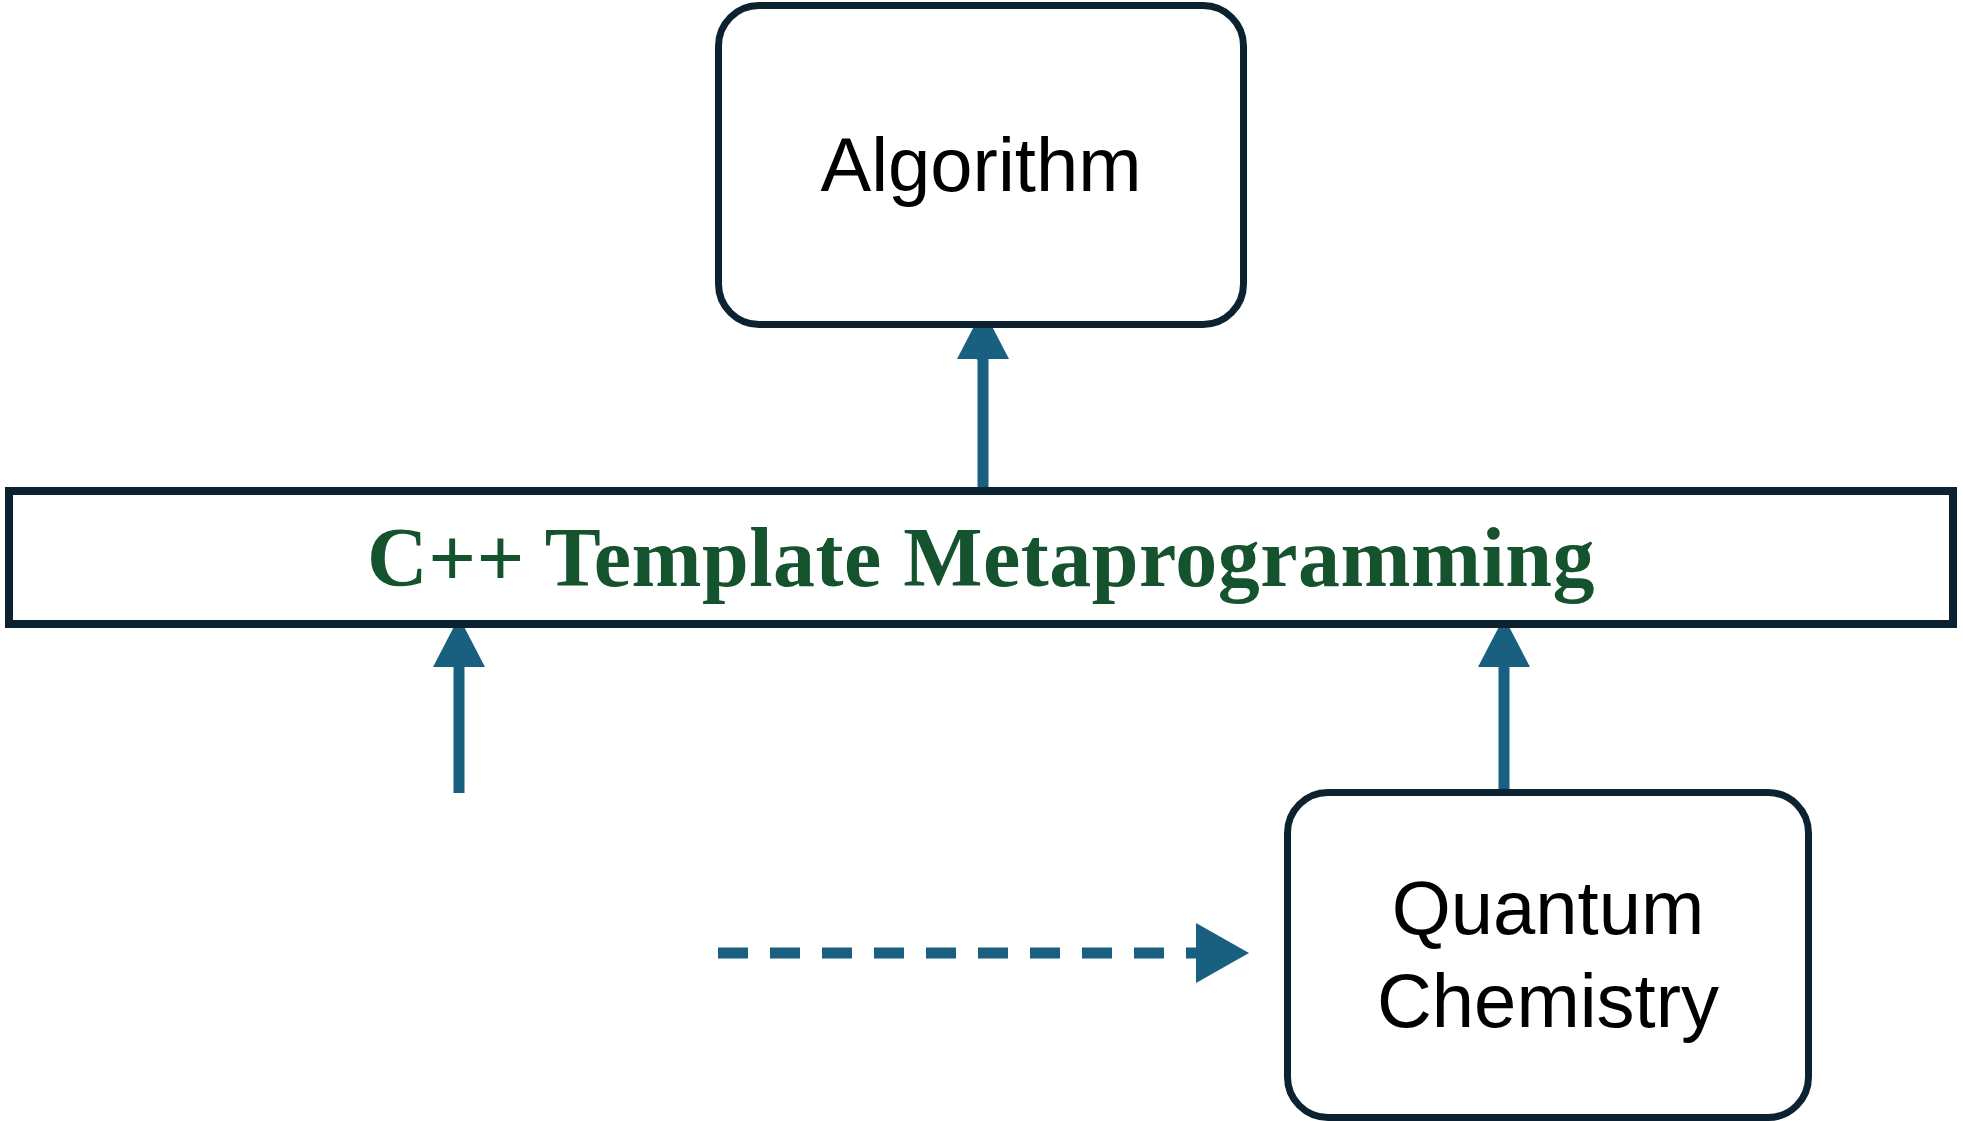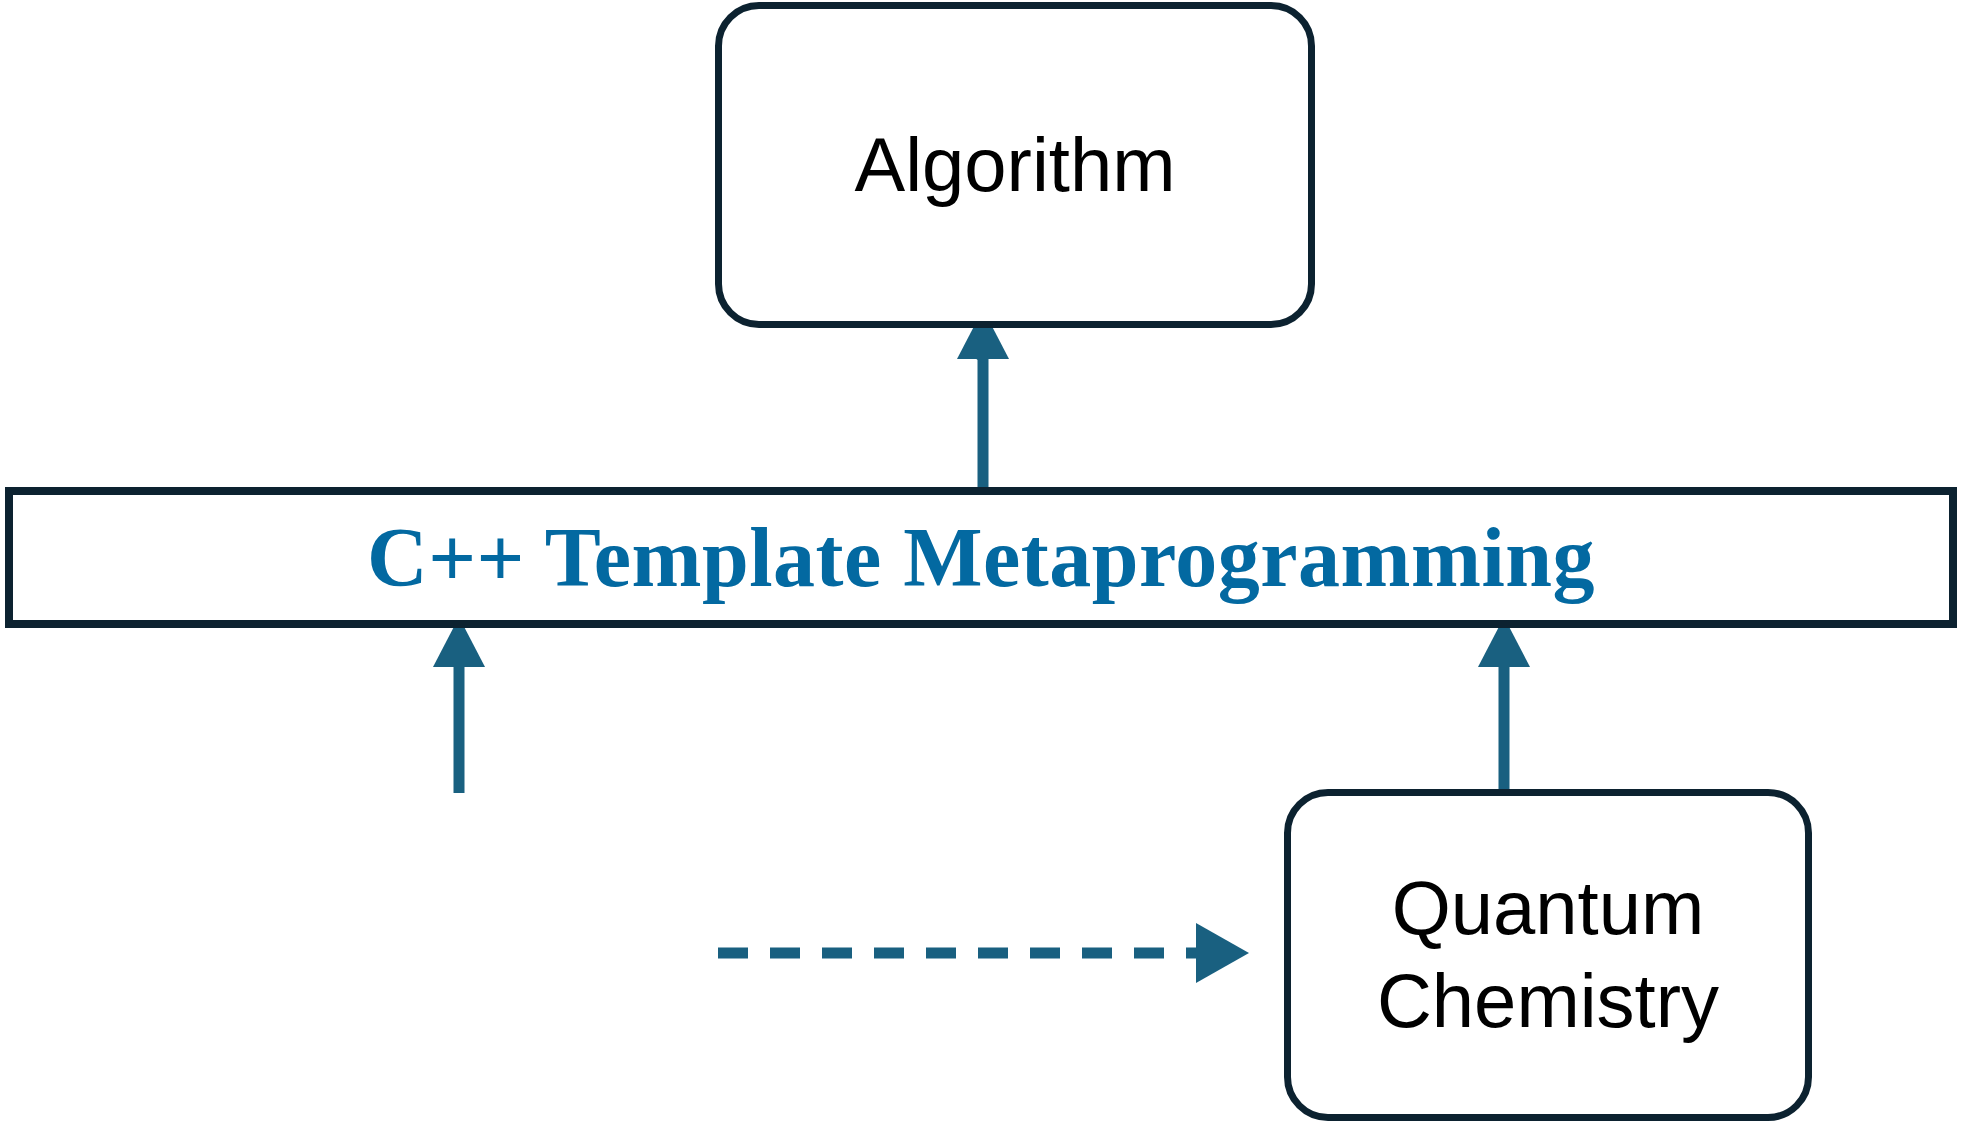--- a/index.html
+++ b/index.html
@@ -35,21 +35,21 @@
     color: #000000;
     font-weight: 400;
     letter-spacing: 0px;
     white-space: pre-line;
   }
 
   
   #box-algorithm {
     left: 715px;
     top: 2px;
-    width: 600px;
+    width: 532px;
     height: 326px;
   }
 
   
   #banner-tmp {
     position: absolute;
     left: 5px;
     top: 487px;
     width: 1952px;
     height: 141px;
@@ -60,21 +60,21 @@
     display: flex;
     align-items: center;
     justify-content: center;
     z-index: 3;
   }
   #banner-tmp .banner-label {
     font-family: "Liberation Serif", serif;
     font-weight: bold;
     font-size: 84px;
     line-height: 1;
-    color: #0369a1;
+    color: #14532d;
     letter-spacing: 0.5px;
     white-space: nowrap;
   }
 
   
   #box-infra {
     left: 195px;
     top: 793px;
     width: 527px;
     height: 328px;

